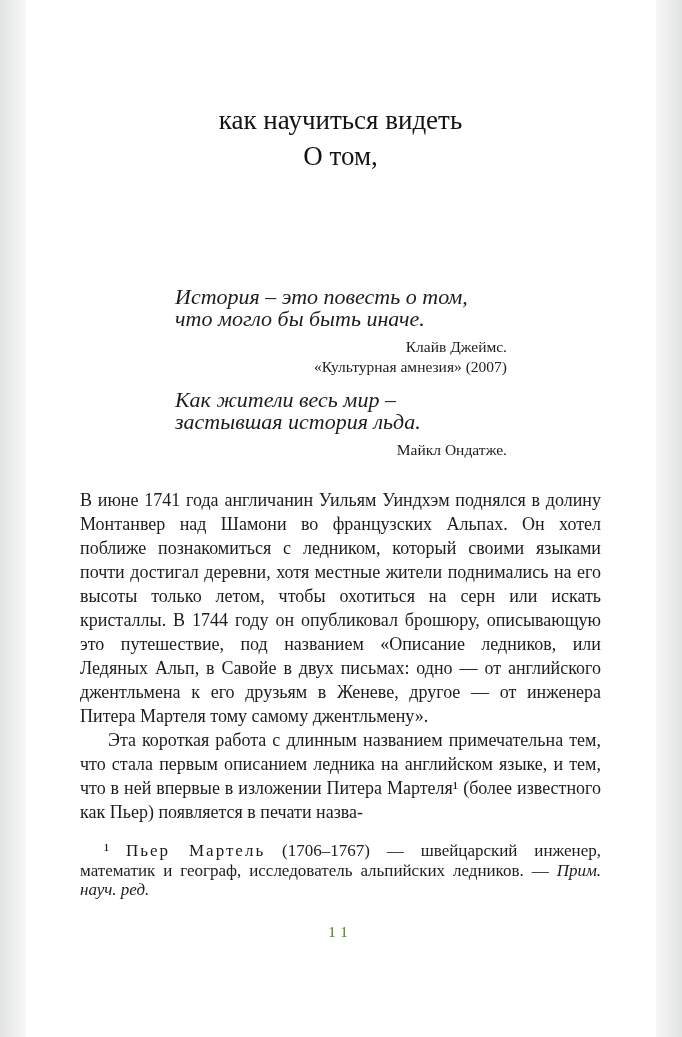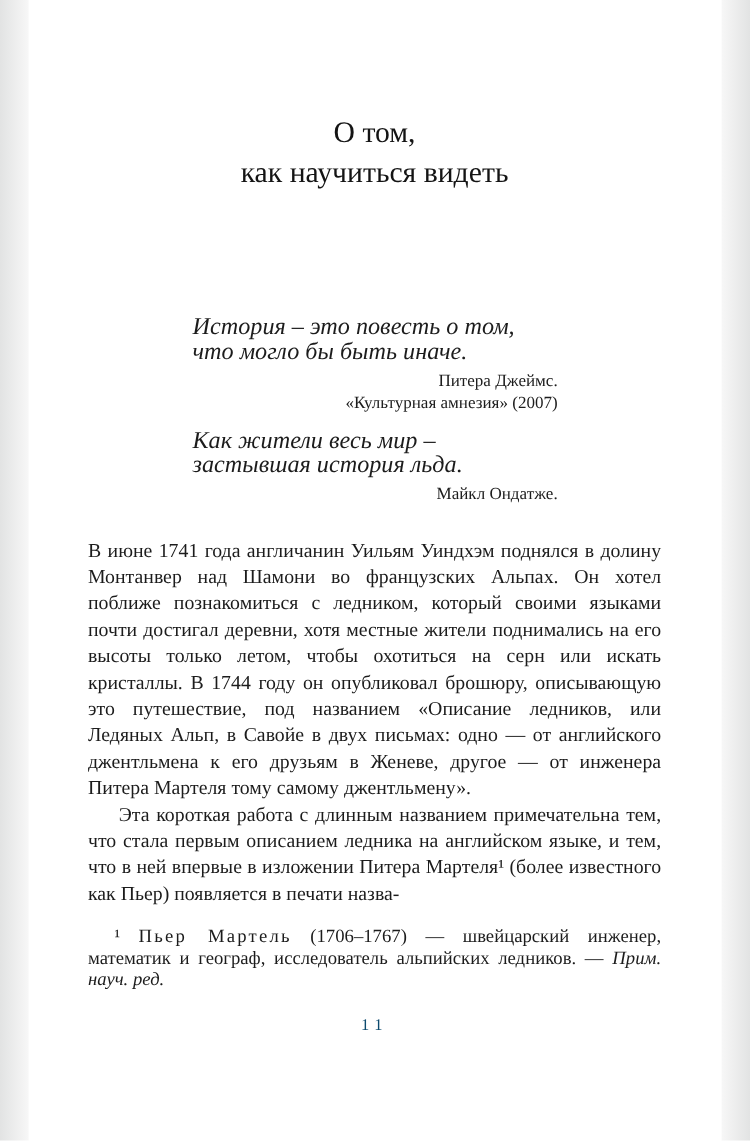--- a/index.html
+++ b/index.html
@@ -81,42 +81,42 @@
     text-indent: 24px;
   }
   .footnote .fn-name { letter-spacing: 2px; }
   .footnote .fn-note { font-style: italic; }
 
   .page-number {
     margin-top: 24px;
     text-align: center;
     font-size: 15px;
     letter-spacing: 5px;
-    color: #0c4a6e;
+    color: #4d7c0f;
   }
 </style>
 </head>
 <body>
 
 <div class="stage">
   <div class="edge-strip left"></div>
   <div class="edge-strip right"></div>
 
   <div class="content">
 
     <div class="chapter-title">
+      <div>как научиться видеть</div>
       <div>О том,</div>
-      <div>как научиться видеть</div>
     </div>
 
     <div class="epigraphs">
 
       <div class="epigraph-text">История – это повесть о том, что могло бы быть иначе.</div>
       <div class="epigraph-attr">
-        <span class="attr-line">Питера Джеймс.</span>
+        <span class="attr-line">Клайв Джеймс.</span>
         <span class="attr-line">«Культурная амнезия» (2007)</span>
       </div>
 
       <div class="epigraph-text">Как жители весь мир – застывшая история льда.</div>
       <div class="epigraph-attr">
         <span class="attr-line">Майкл Ондатже.</span>
       </div>
 
     </div>
 

